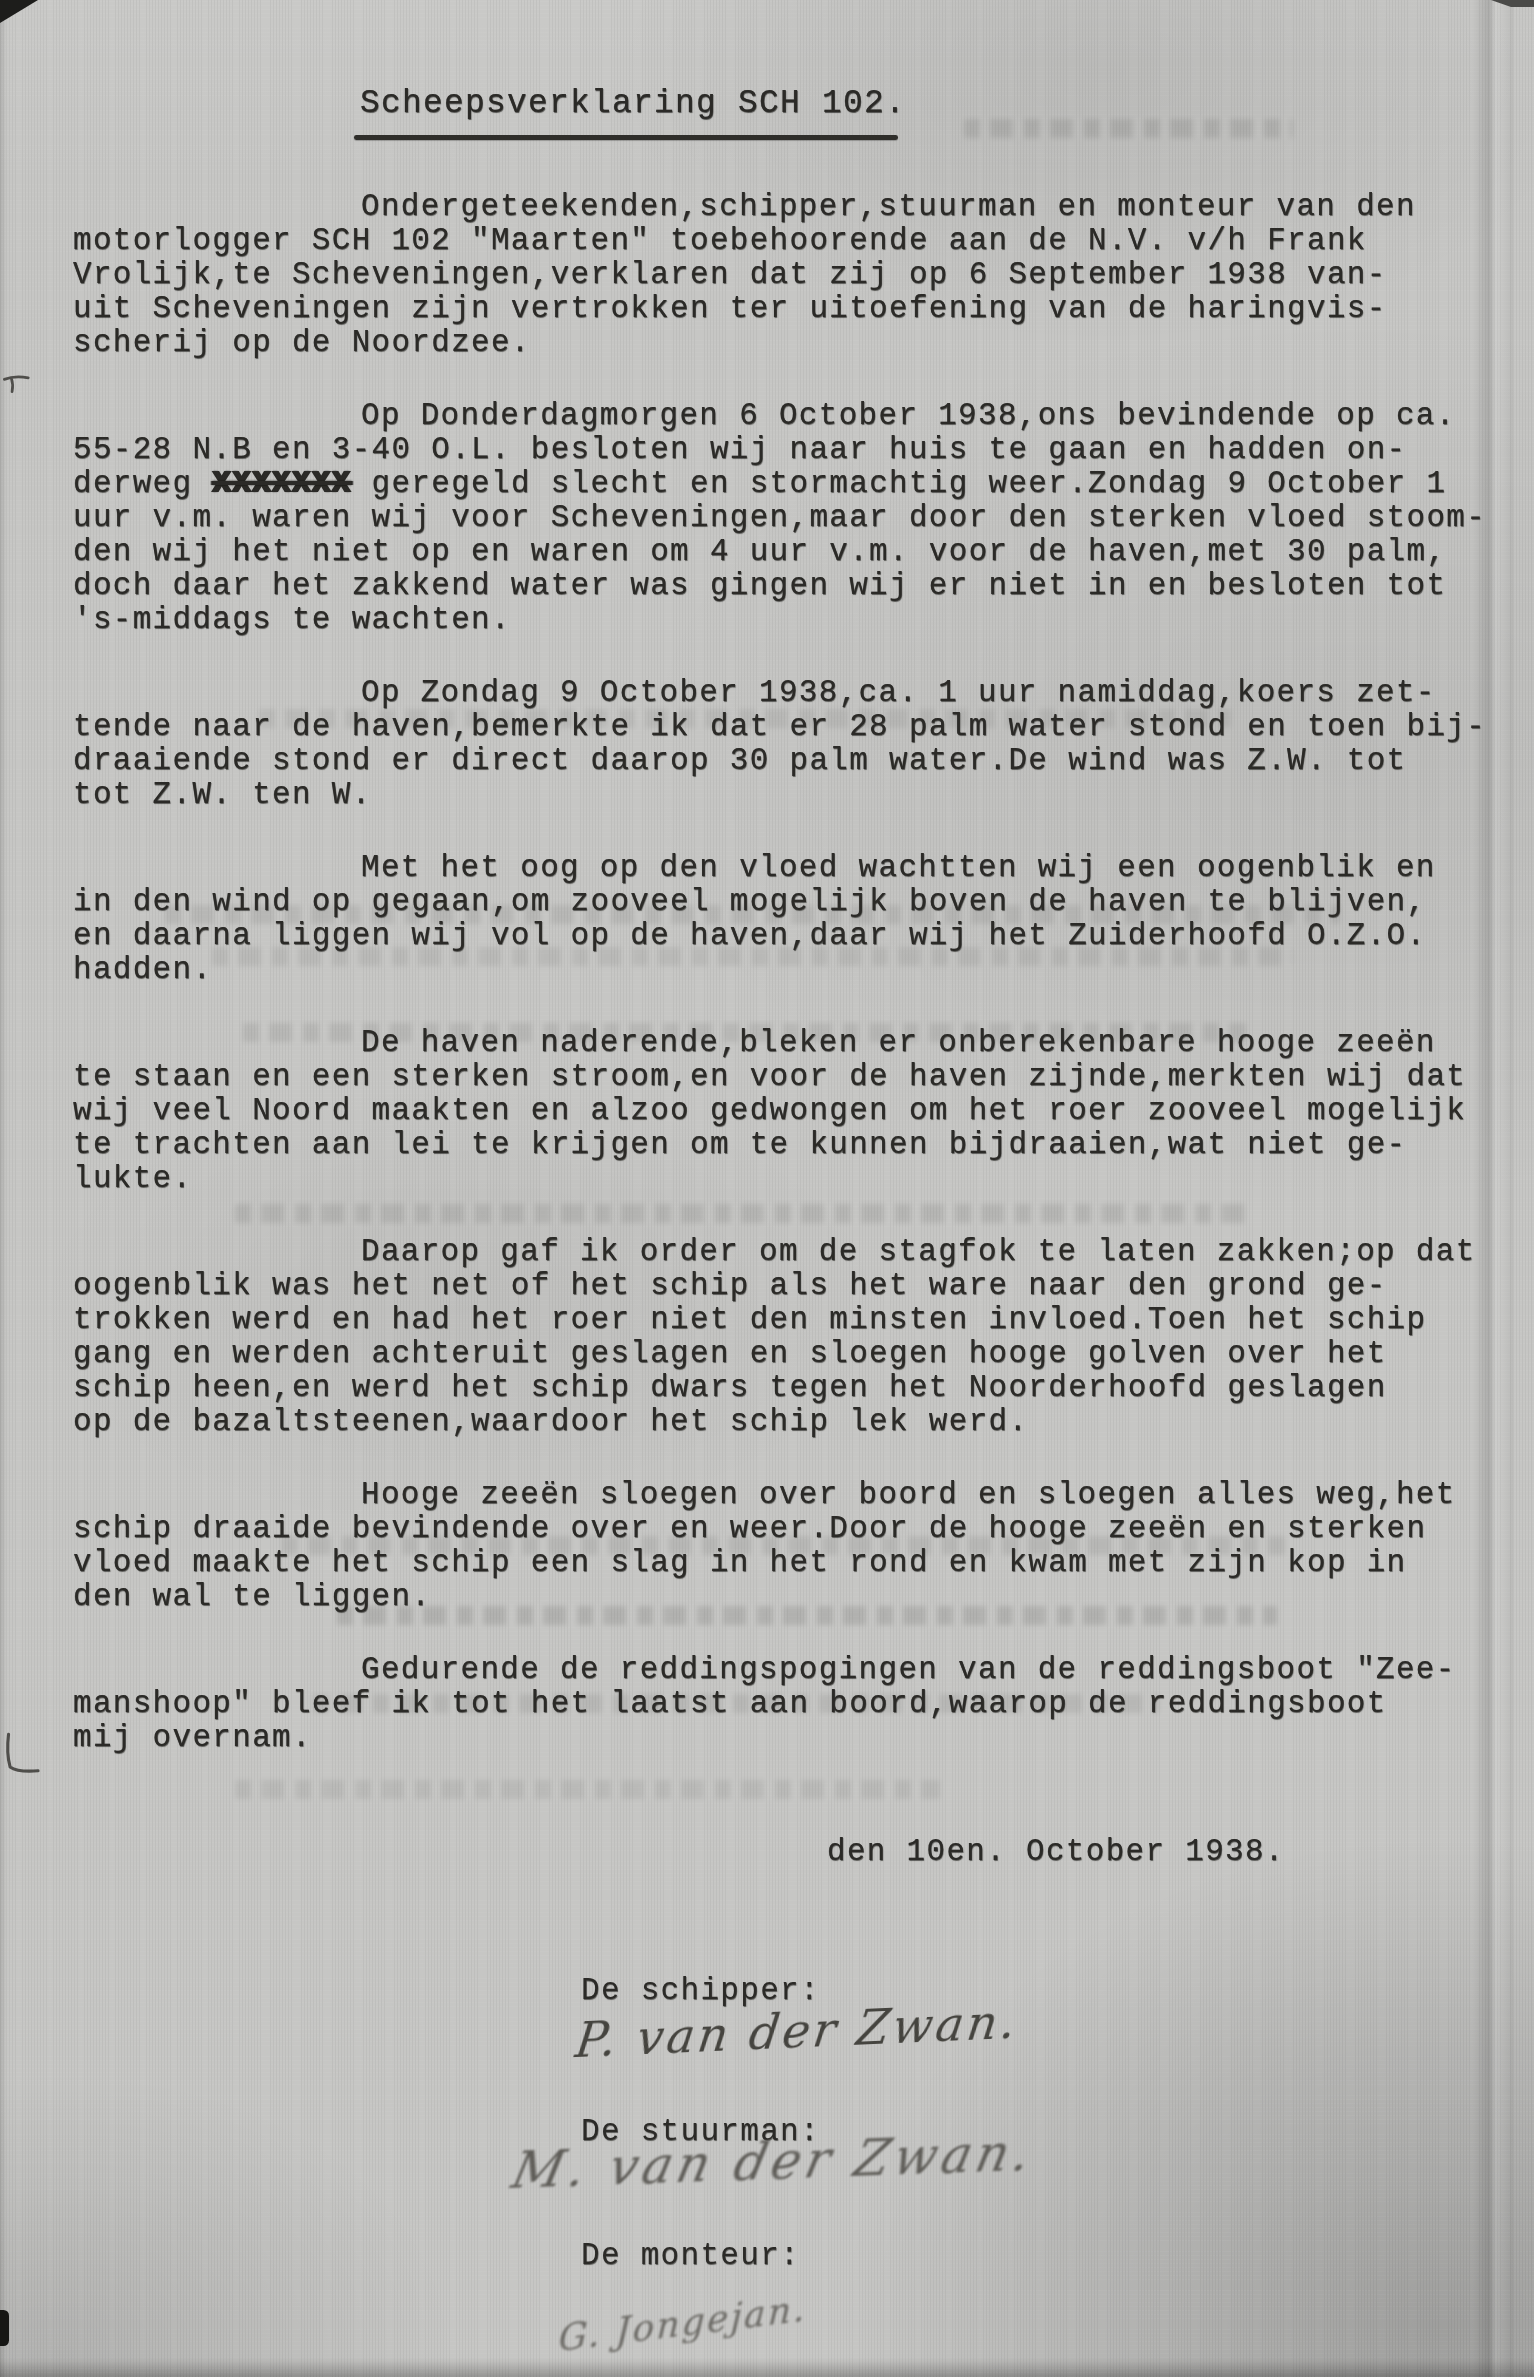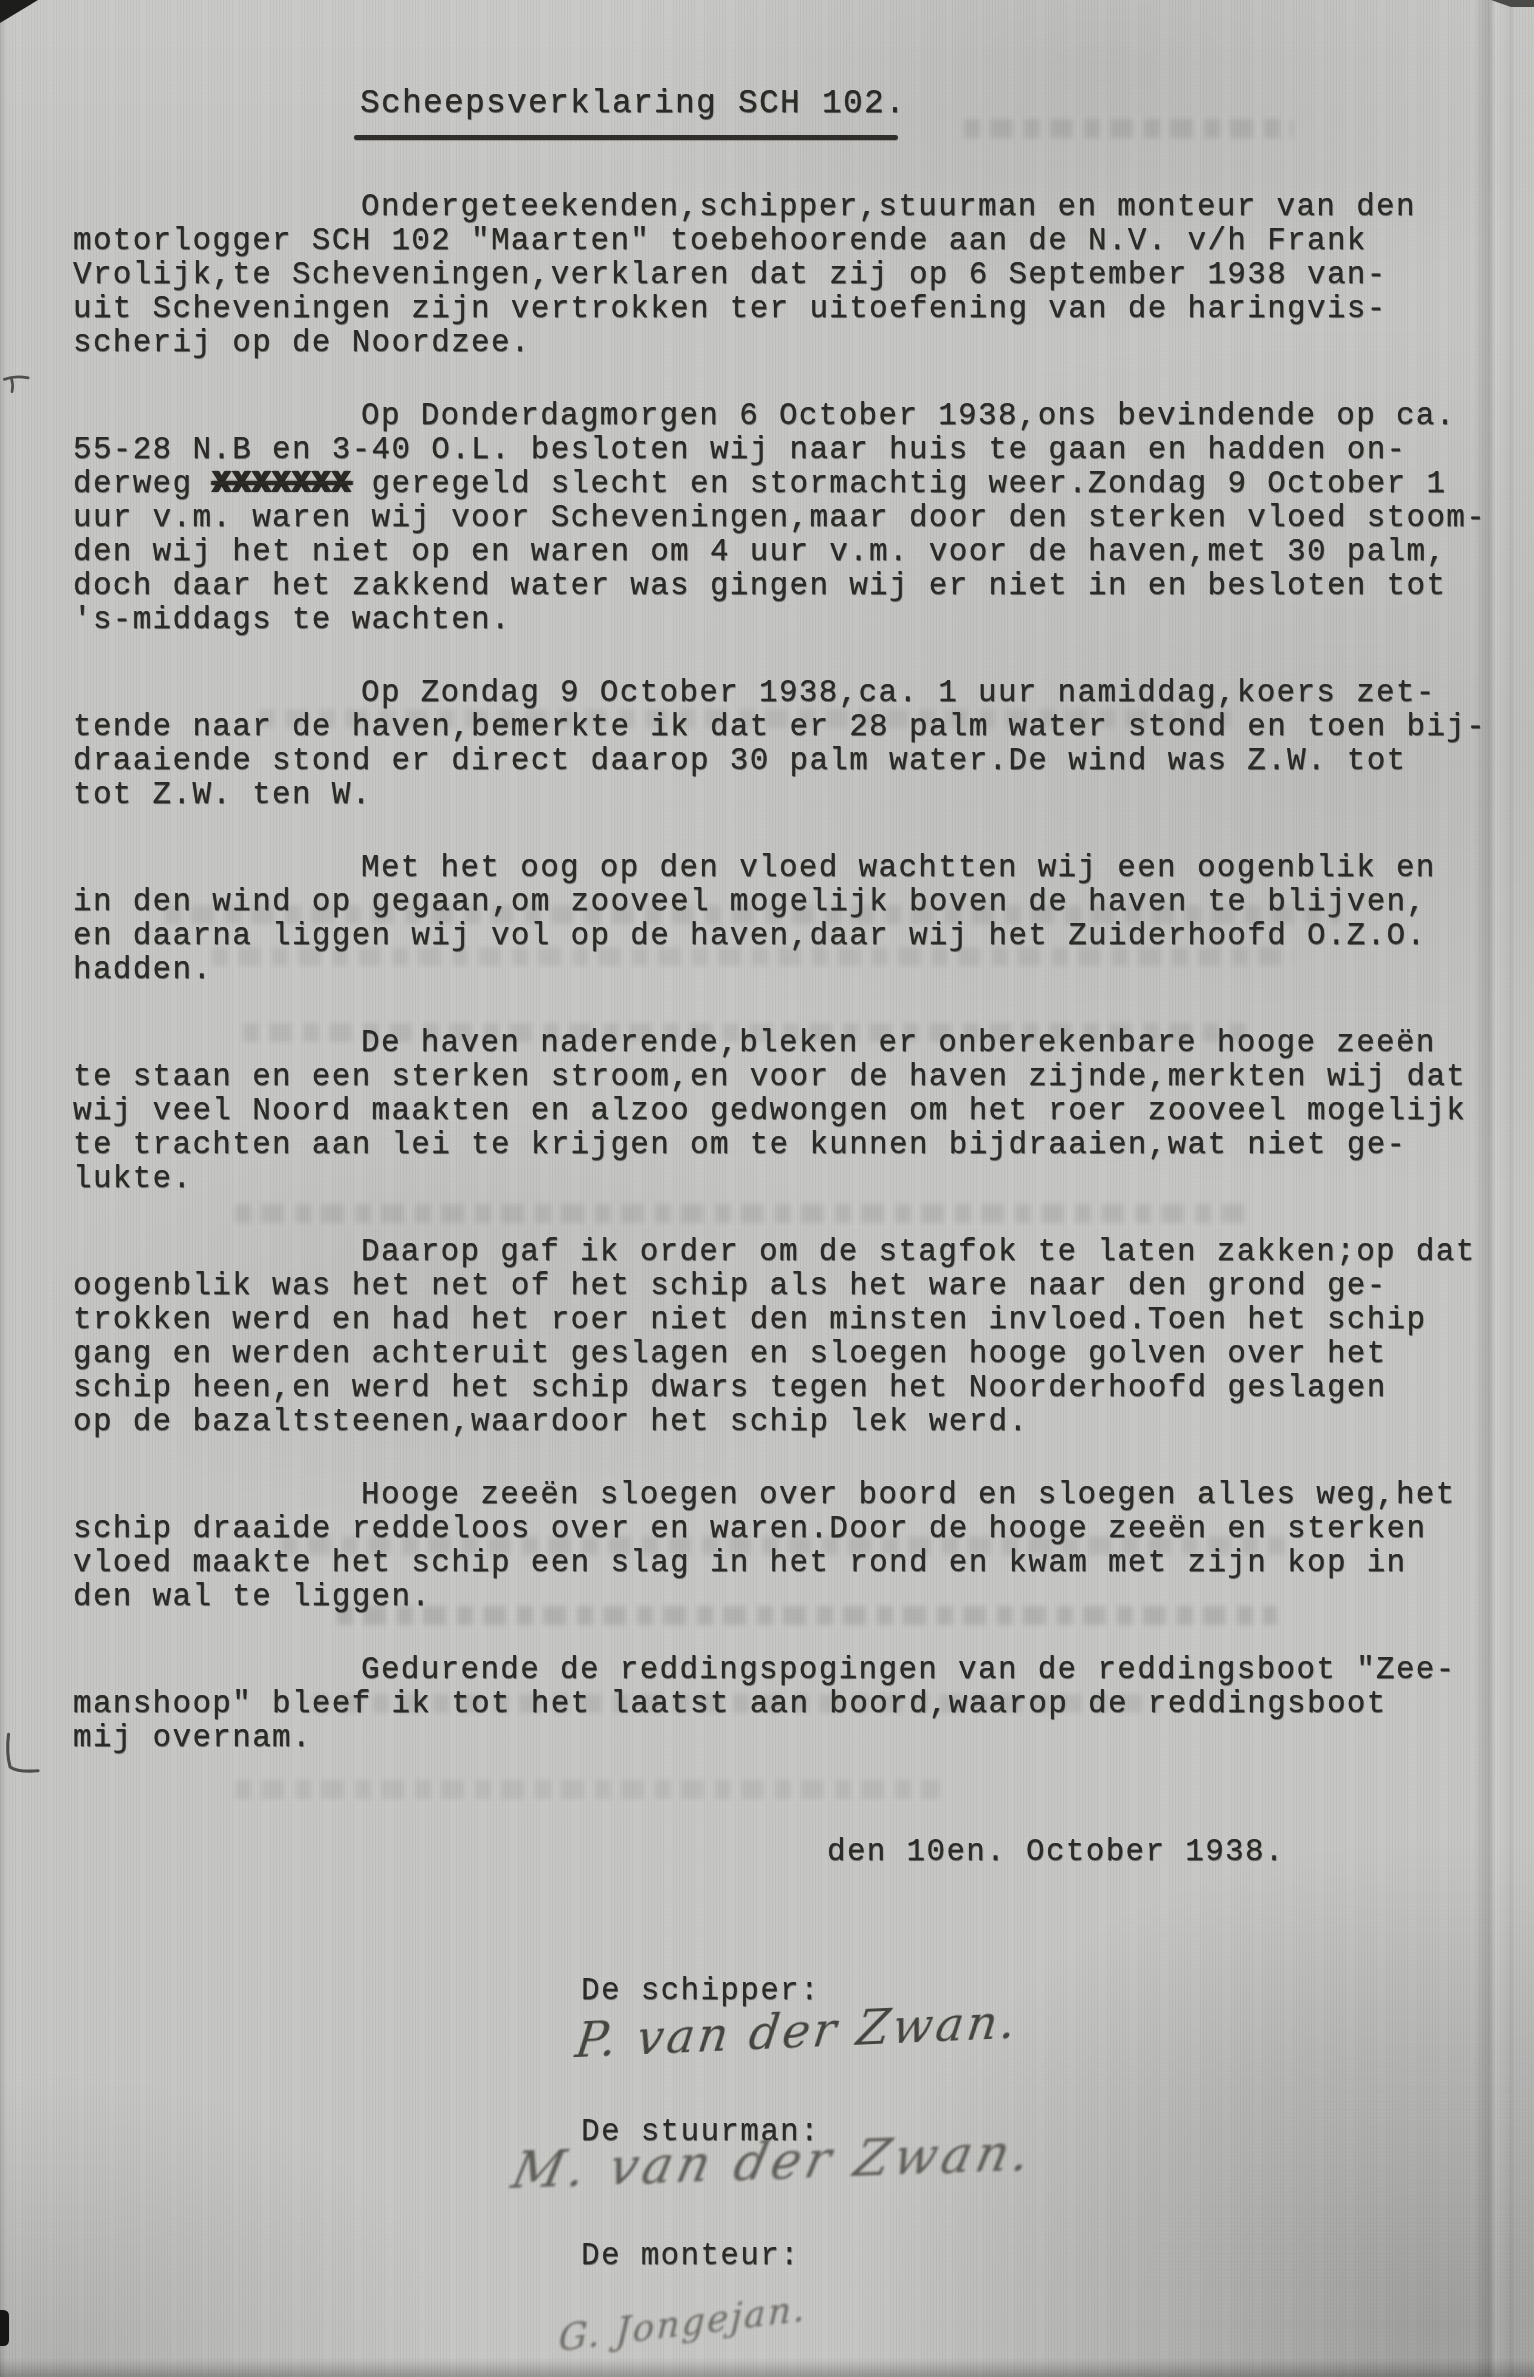--- a/index.html
+++ b/index.html
@@ -181,21 +181,21 @@
       <div class="paragraph">
         <div class="line">Daarop gaf ik order om de stagfok te laten zakken;op dat</div>
         <div class="line">oogenblik was het net of het schip als het ware naar den grond ge-</div>
         <div class="line">trokken werd en had het roer niet den minsten invloed.Toen het schip</div>
         <div class="line">gang en werden achteruit geslagen en sloegen hooge golven over het</div>
         <div class="line">schip heen,en werd het schip dwars tegen het Noorderhoofd geslagen</div>
         <div class="line">op de bazaltsteenen,waardoor het schip lek werd.</div>
       </div>
       <div class="paragraph">
         <div class="line">Hooge zeeën sloegen over boord en sloegen alles weg,het</div>
-        <div class="line">schip draaide reddeloos over en waren.Door de hooge zeeën en sterken</div>
+        <div class="line">schip draaide bevindende over en weer.Door de hooge zeeën en sterken</div>
         <div class="line">vloed maakte het schip een slag in het rond en kwam met zijn kop in</div>
         <div class="line">den wal te liggen.</div>
       </div>
       <div class="paragraph">
         <div class="line">Gedurende de reddingspogingen van de reddingsboot "Zee-</div>
         <div class="line">manshoop" bleef ik tot het laatst aan boord,waarop de reddingsboot</div>
         <div class="line">mij overnam.</div>
       </div>
     </div>
 

